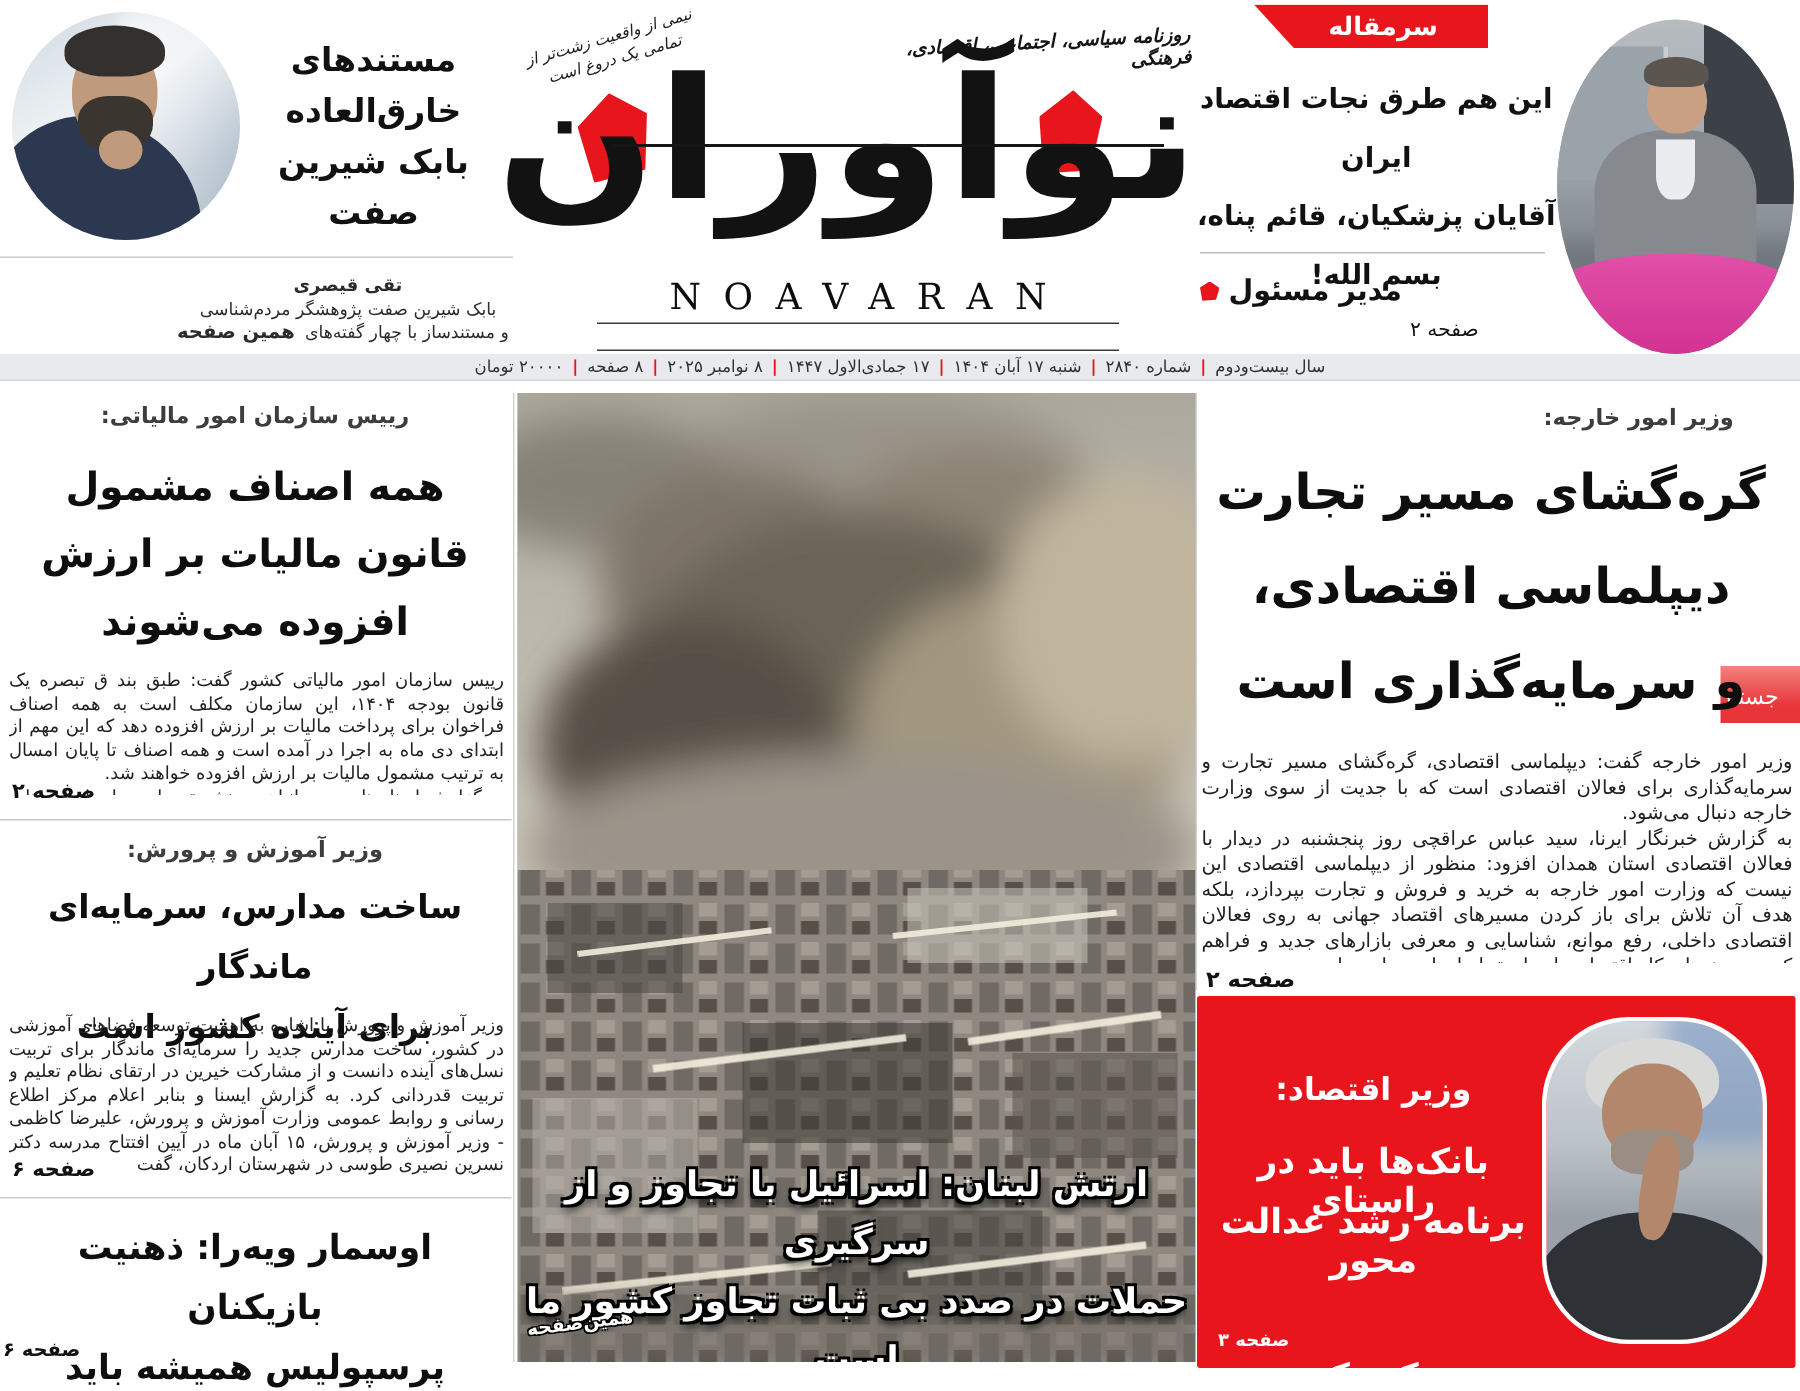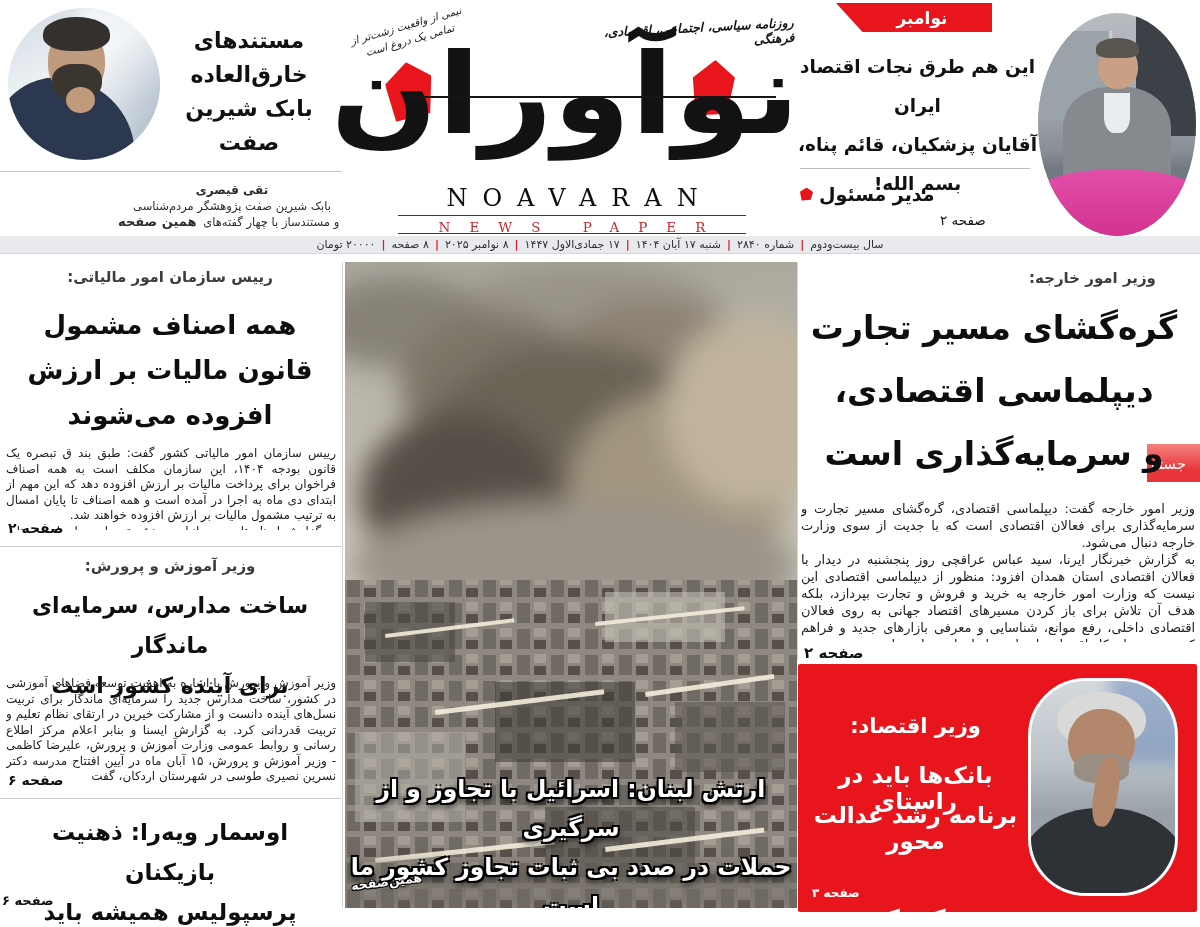--- a/index.html
+++ b/index.html
@@ -154,25 +154,24 @@
   </div>
 
   <div class="abs rtl" id="slogan">نیمی از واقعیت زشت‌تر از تمامی یک دروغ است</div>
   <div class="abs rtl" id="tagline">روزنامه سیاسی، اجتماعی، اقتصادی، فرهنگی</div>
   <div class="abs logo-diamond" id="logo-diamond-left"></div>
   <div class="abs logo-diamond" id="logo-diamond-right"></div>
   <div class="abs rtl" id="logo-fa">نوآوران</div>
   <div class="abs" id="logo-strike"></div>
   <div class="abs" id="logo-en">NOAVARAN</div>
   <div class="abs" id="logo-line1"></div>
-  <div class="abs" id="logo-type">NEWS PAPER</div>
   <div class="abs" id="logo-line2"></div>
 
   <div class="abs" id="ed-badge">
-    <span>نوامبر</span>
+    <span>سرمقاله</span>
   </div>
   <div class="abs rtl b c" id="ed-headline">
     <div>این هم طرق نجات اقتصاد ایران</div>
     <div>آقایان پزشکیان، قائم پناه، بسم الله!</div>
   </div>
   <div class="abs" id="ed-line"></div>
   <div class="abs" id="ed-author">
     <span class="diamond-icon"></span>
     <span class="rtl">مدیر مسئول</span>
   </div>

